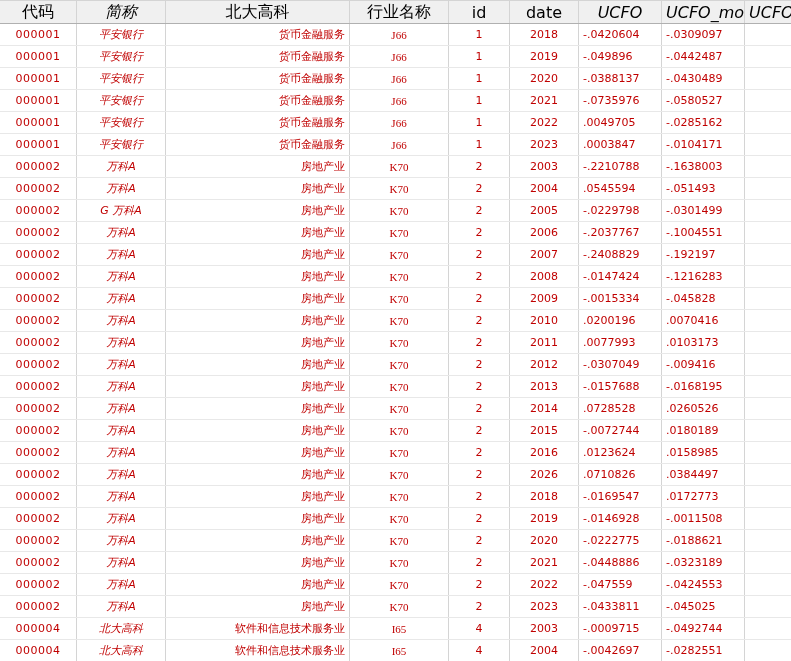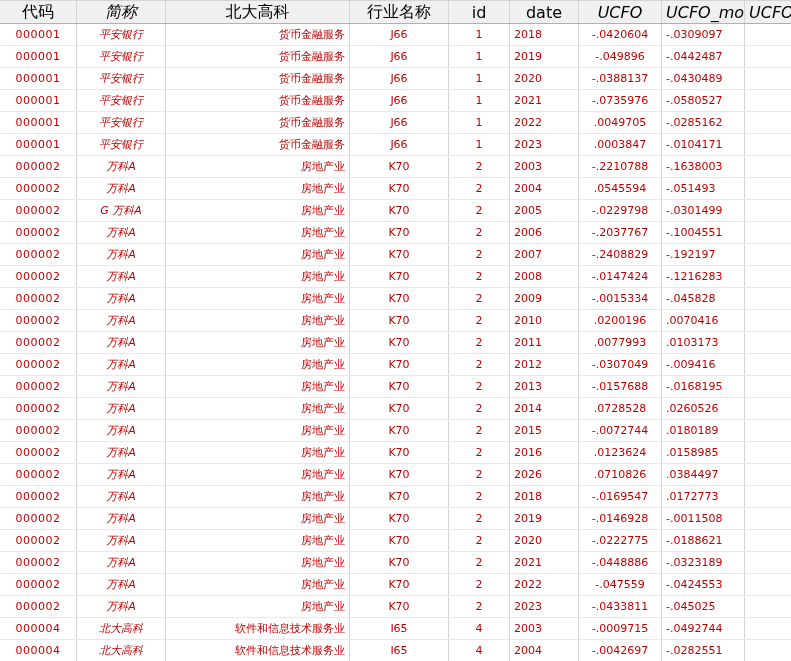--- a/index.html
+++ b/index.html
@@ -53,24 +53,24 @@
   .c-indname { width: 90px;  text-align: center; }
   .c-id      { width: 52px;  text-align: center; }
   .c-date    { width: 60px;  text-align: center; }
   .c-ucfo    { width: 74px;  text-align: center; }
   .c-mov     { width: 74px;  text-align: center; }
   .c-rank    { width: 76px;  text-align: center; }
 
   td.c-code    { text-align: center; letter-spacing: 0.5px; margin-left: 8px; }
   td.c-name    { text-align: center; border-radius: 9px; }
   td.c-indcode { text-align: right; }
-  td.c-indname { text-align: center; }
+  td.c-indname { text-align: center; font-family: Liberation Serif, serif; }
   td.c-id      { text-align: center; }
-  td.c-date    { text-align: left; }
-  td.c-ucfo    { text-align: center; padding-right: 14px; }
+  td.c-date    { text-align: center; }
+  td.c-ucfo    { text-align: left; padding-right: 14px; }
   td.c-mov     { text-align: left; padding-right: 14px; }
   td.c-rank    { text-align: right; padding-right: 26px; }
   th.c-ucfo, th.c-mov, th.c-rank { text-align: center; font-style: italic; }
 </style>
 </head>
 <body>
 
 <div id="grid-wrap">
   <table class="data-grid">
     <thead>

